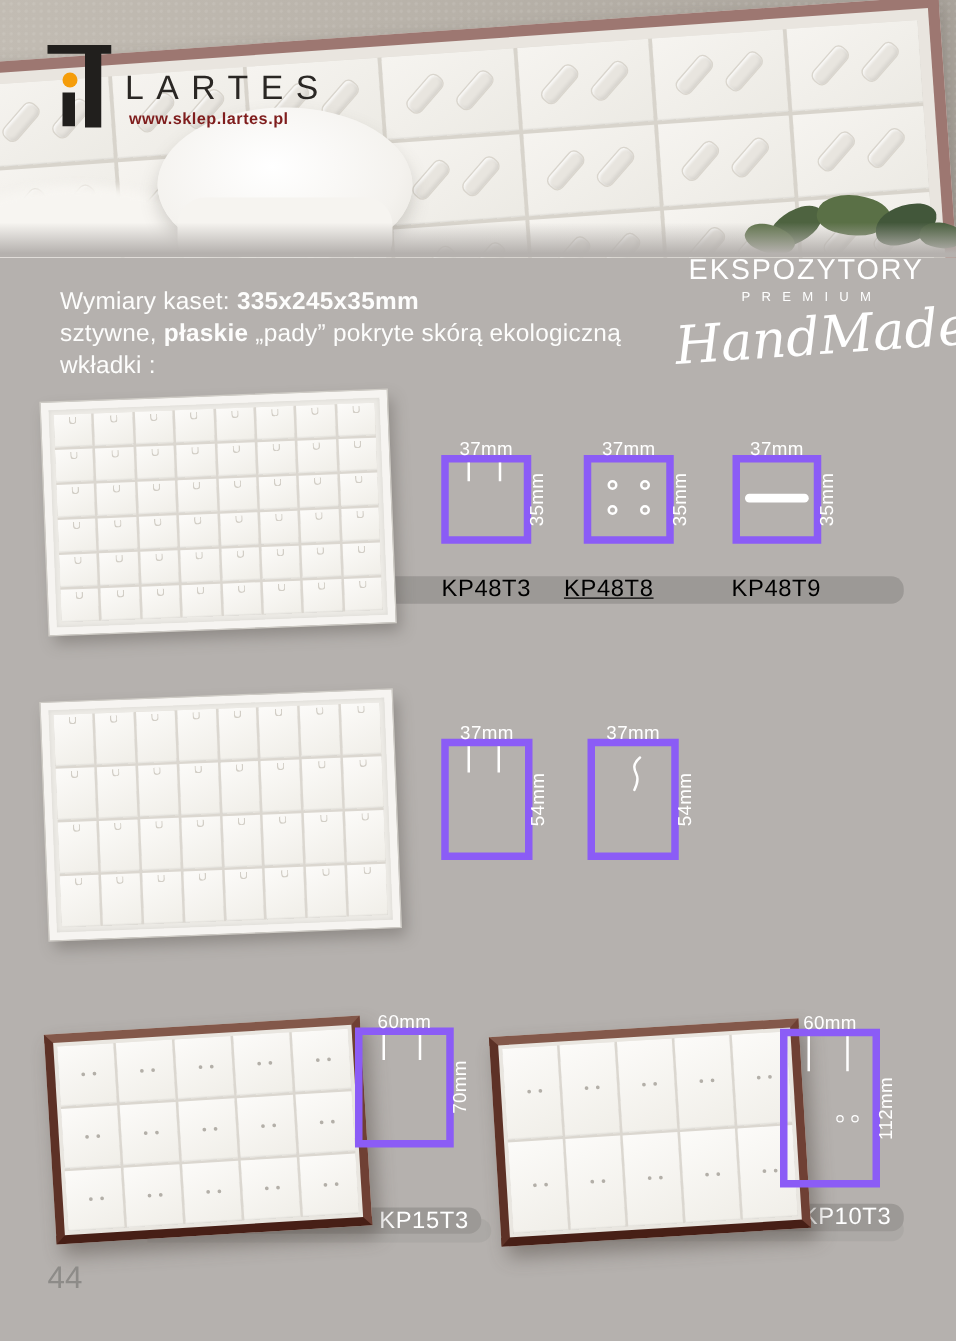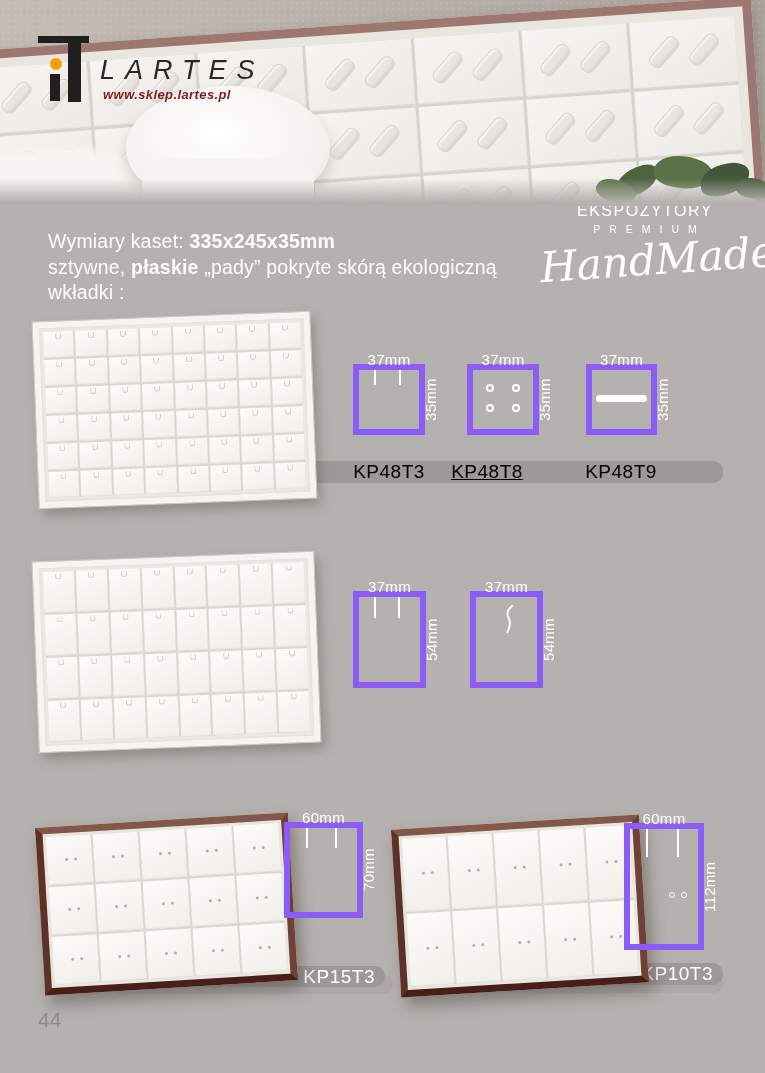--- a/index.html
+++ b/index.html
@@ -37,36 +37,36 @@
   .leaf { position:absolute; border-radius:62% 38% 66% 34%; }
   .leaf1 { left:18px; top:12px; width:46px; height:26px; background:#4e6340; transform:rotate(-22deg); }
   .leaf2 { left:58px; top:0;    width:58px; height:33px; background:#5a7046; transform:rotate(14deg); }
   .leaf3 { left:104px; top:8px; width:50px; height:31px; background:#42573a; transform:rotate(-9deg); }
   .leaf4 { left:0;    top:24px; width:40px; height:23px; background:#60744c; transform:rotate(26deg); }
   .leaf5 { left:140px; top:22px; width:34px; height:21px; background:#4a5f3e; transform:rotate(18deg); }
   .photo-fade { position:absolute; left:0; right:0; top:178px; height:28px;
     background:linear-gradient(rgba(181,177,174,0), #b5b1ae 88%); z-index:8; }
 
   
-  .logo { position:absolute; left:30px; top:27px; width:260px; height:85px; z-index:10;font-style:italic; }
+  .logo { position:absolute; left:30px; top:27px; width:260px; height:85px; z-index:10; }
   .lm { position:absolute; background:#211f1d; }
   .lm-bar   { left:8px;  top:9px;  width:51px; height:7px; }
   .lm-stem  { left:38px; top:9px;  width:13px; height:66px; }
   .lm-small { left:20px; top:47px; width:10px; height:27px; }
   .lm-dot   { position:absolute; left:20px; top:31px; width:12px; height:12px;
               border-radius:50%; background:#f59d0a; }
   .brand { position:absolute; left:70px; top:28px; font-size:27px; letter-spacing:10px;
            color:#2a2724; font-weight:400; }
   .site  { position:absolute; left:57px; top:60px; width:160px; text-align:center;
            font-size:13px; font-weight:bold; letter-spacing:.4px; color:#7f1d1d; }
 
   
   .premium { position:absolute; left:540px; top:202px; width:210px; text-align:center;
              color:#fff; z-index:3; }
-  .premium-title  { font-size:16px; letter-spacing:1.5px; }
+  .premium-title  { font-size:23px; letter-spacing:1.5px; }
   .premium-sub    { font-size:10.5px; letter-spacing:9px; padding-left:9px; margin-top:3px; }
   .premium-script { font-family:"DejaVu Serif", serif; font-style:italic; font-size:42px;
                     transform:rotate(-4deg); margin-top:1px; }
 
   
   .intro { position:absolute; left:48px; top:229px; color:#fdfdfc; font-size:19.5px;
            line-height:25.5px; letter-spacing:.2px; z-index:3; white-space:nowrap; }
   .intro b { font-weight:bold; }
 
   
@@ -108,21 +108,21 @@
             transform:rotate(180deg); }
   .slot { position:absolute; top:0; width:2px; background:#fff; transform:translateX(-50%); }
   .hole { position:absolute; width:8px; height:8px; border:2px solid #fff; border-radius:50%;
           transform:translate(-50%,-50%); }
   .hole-sm { position:absolute; width:6px; height:6px; border:1.5px solid #fff;
           border-radius:50%; transform:translate(-50%,-50%); }
   .hslot { position:absolute; left:7%; right:7%; top:43%; height:7px; background:#fff;
            border-radius:4px; }
   .hook-svg { position:absolute; left:44%; top:7px; }
 
-  .page-num { position:absolute; left:38px; top:1008px; font-size:21px; color:#8d8b88; z-index:3; }
+  .page-num { position:absolute; left:38px; top:1008px; font-size:25px; color:#8d8b88; z-index:3; }
 </style>
 </head>
 <body>
 
 <div class="page">
 
   <div class="photo">
     <div class="photo-wall"></div>
     <div class="photo-tray">
       <div class="ring-grid">

